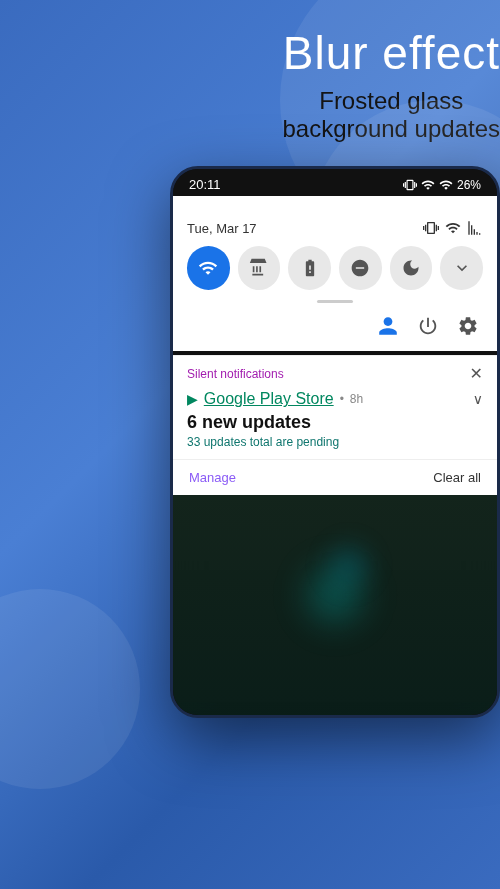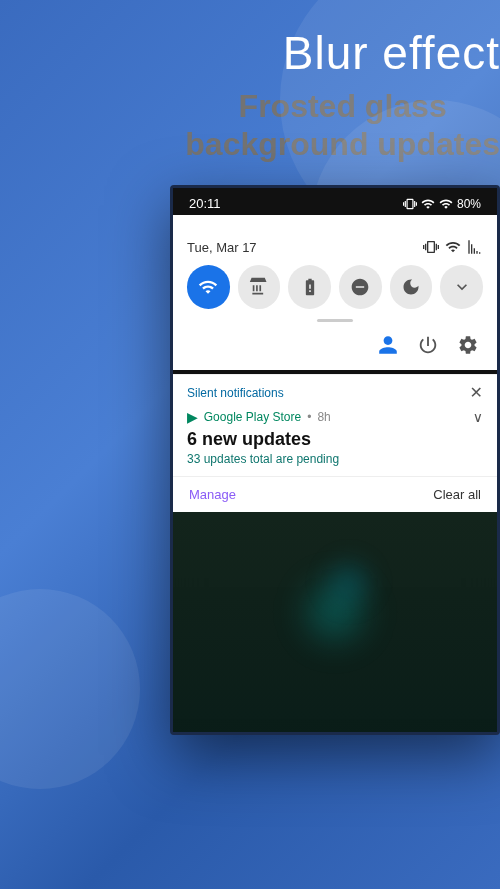--- a/index.html
+++ b/index.html
@@ -54,31 +54,31 @@
       letter-spacing: 1px;
       line-height: 1.1;
     }
 
     .subtitle-section {
       text-align: center;
       margin-bottom: 22px;
     }
 
     .frosted-glass-text {
-      font-size: 32px;
-      font-weight: 700;
-      color: #737373;
+      font-size: 24px;
+      font-weight: 400;
+      color: #000000;
       line-height: 1.2;
     }
 
     
     .phone-mockup {
       width: 330px;
       background: #111;
-      border-radius: 4px;
+      border-radius: 28px;
       border: 3px solid #1a2a4a;
       overflow: hidden;
       box-shadow: 0 20px 60px rgba(0,0,0,0.5);
       position: relative;
     }
 
     
     .status-bar {
       background: #111;
       display: flex;
@@ -189,21 +189,21 @@
 
     .notif-header {
       display: flex;
       justify-content: space-between;
       align-items: center;
       margin-bottom: 8px;
     }
 
     .notif-title {
       font-size: 12px;
-      color: #0369a1;
+      color: #a21caf;
     }
 
     .notif-close {
       font-size: 16px;
       color: #555;
       line-height: 1;
     }
 
     .notif-app-row {
       display: flex;
@@ -217,23 +217,24 @@
       align-items: center;
       gap: 6px;
     }
 
     .play-icon {
       color: #01875f;
       font-size: 14px;
     }
 
     .notif-app-name {
-      font-size: 12px;
+      font-size: 16px;
       color: #01875f;
       font-weight: 500;
+      text-decoration: underline;
     }
 
     .notif-time {
       font-size: 12px;
       color: #888;
     }
 
     .notif-chevron {
       color: #555;
       font-size: 14px;
@@ -338,21 +339,21 @@
           <path d="M0 15h2V9H0v6zm3 2h2V7H3v10zm16-10v10h2V7h-2zm3 8h2V9h-2v6zM16.5 3h-9C6.67 3 6 3.67 6 4.5v15c0 .83.67 1.5 1.5 1.5h9c.83 0 1.5-.67 1.5-1.5v-15c0-.83-.67-1.5-1.5-1.5zM16 19H8V5h8v14z"></path>
         </svg>
 
         <svg width="14" height="14" viewBox="0 0 24 24" fill="white">
           <path d="M1 9l2 2c4.97-4.97 13.03-4.97 18 0l2-2C16.93 2.93 7.08 2.93 1 9zm8 8l3 3 3-3c-1.65-1.66-4.34-1.66-6 0zm-4-4l2 2c2.76-2.76 7.24-2.76 10 0l2-2C15.14 9.14 8.87 9.14 5 13z"></path>
         </svg>
 
         <svg width="14" height="14" viewBox="0 0 24 24" fill="white">
           <path d="M1 9l2 2c4.97-4.97 13.03-4.97 18 0l2-2C16.93 2.93 7.08 2.93 1 9zm8 8l3 3 3-3a4.237 4.237 0 0 0-6 0zm-4-4l2 2c2.76-2.76 7.24-2.76 10 0l2-2C15.14 9.14 8.87 9.14 5 13z"></path>
         </svg>
-        <span style="color:white;font-size:12px;">80%</span>
+        <span style="color:white;font-size:12px;">26%</span>
       </div>
     </div>
 
     <div class="qs-panel">
 
       <div class="qs-date-row">
         <span class="qs-date">Tue, Mar 17</span>
         <div class="qs-date-icons">
 
           <svg width="16" height="16" viewBox="0 0 24 24" fill="#333">

